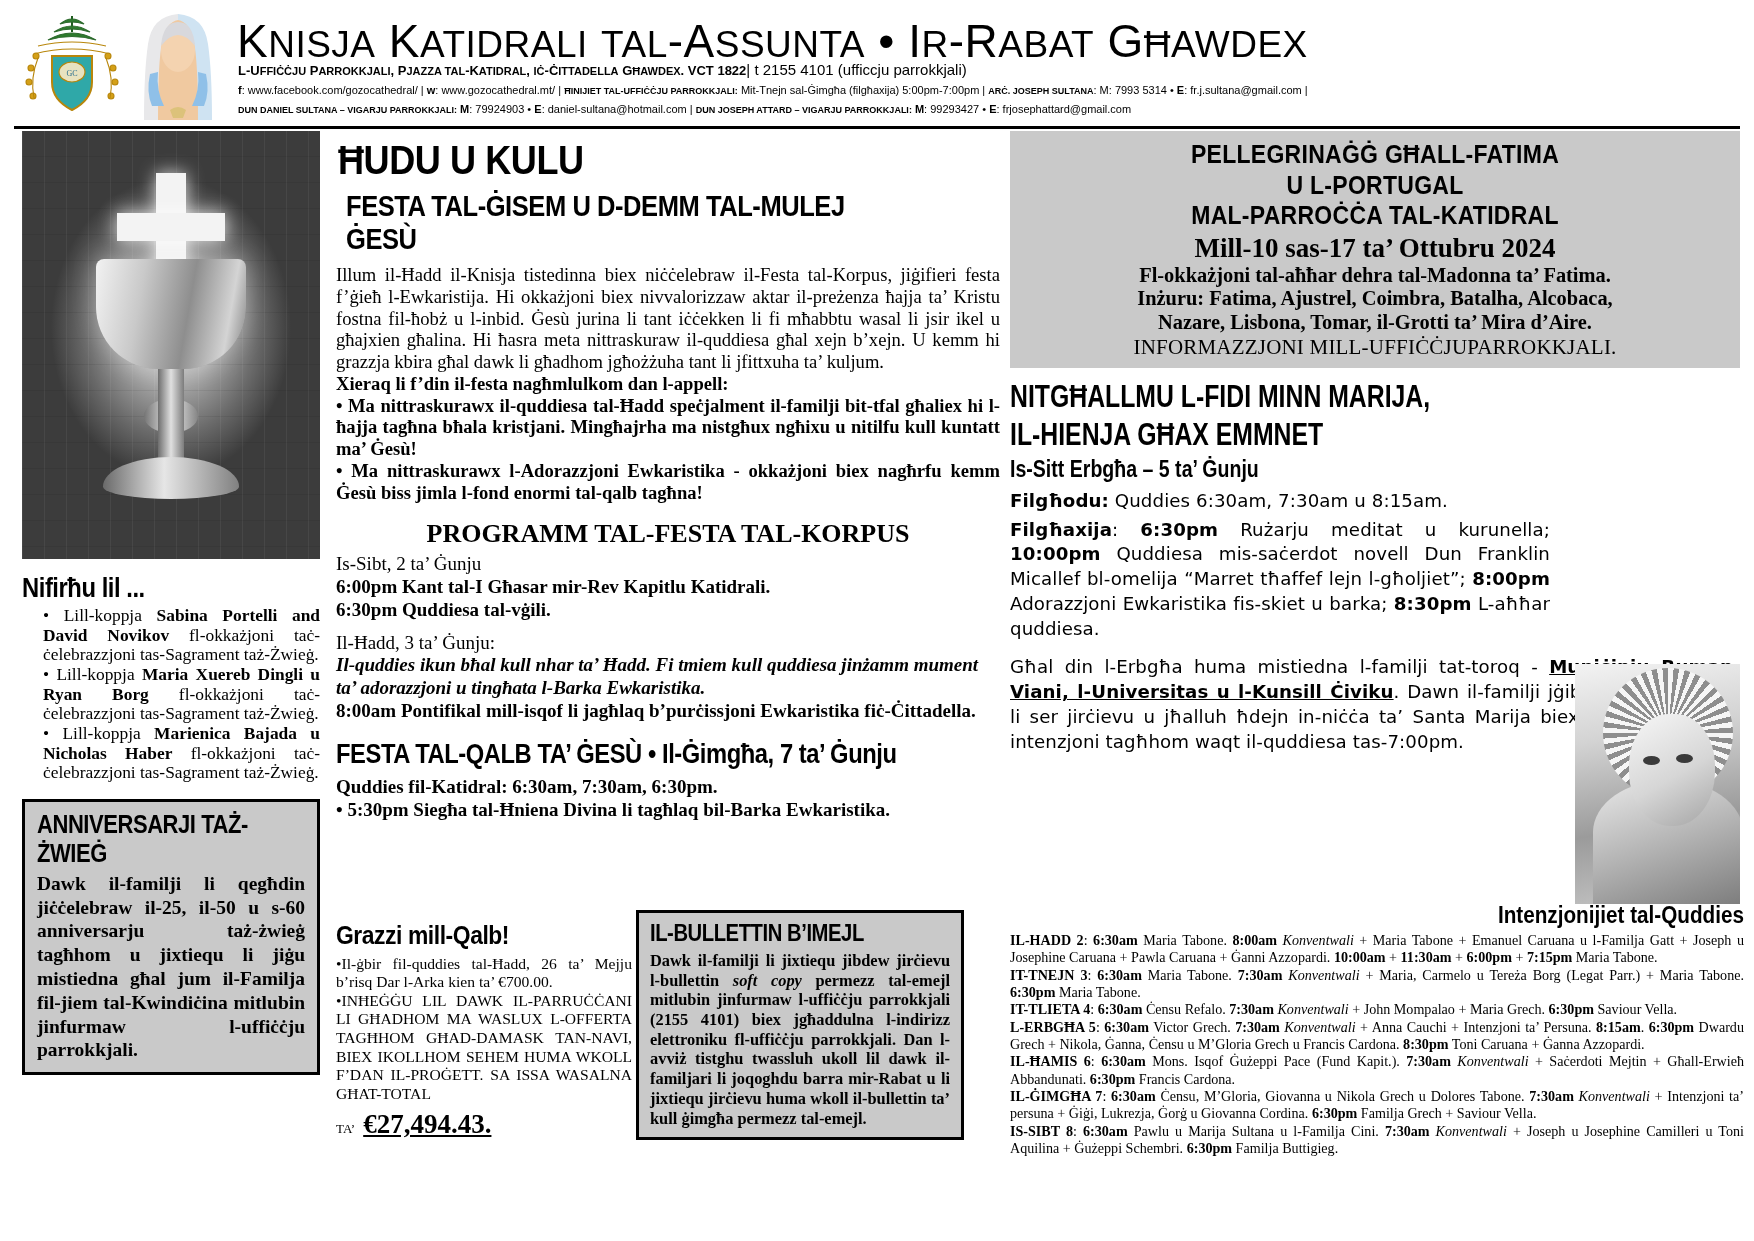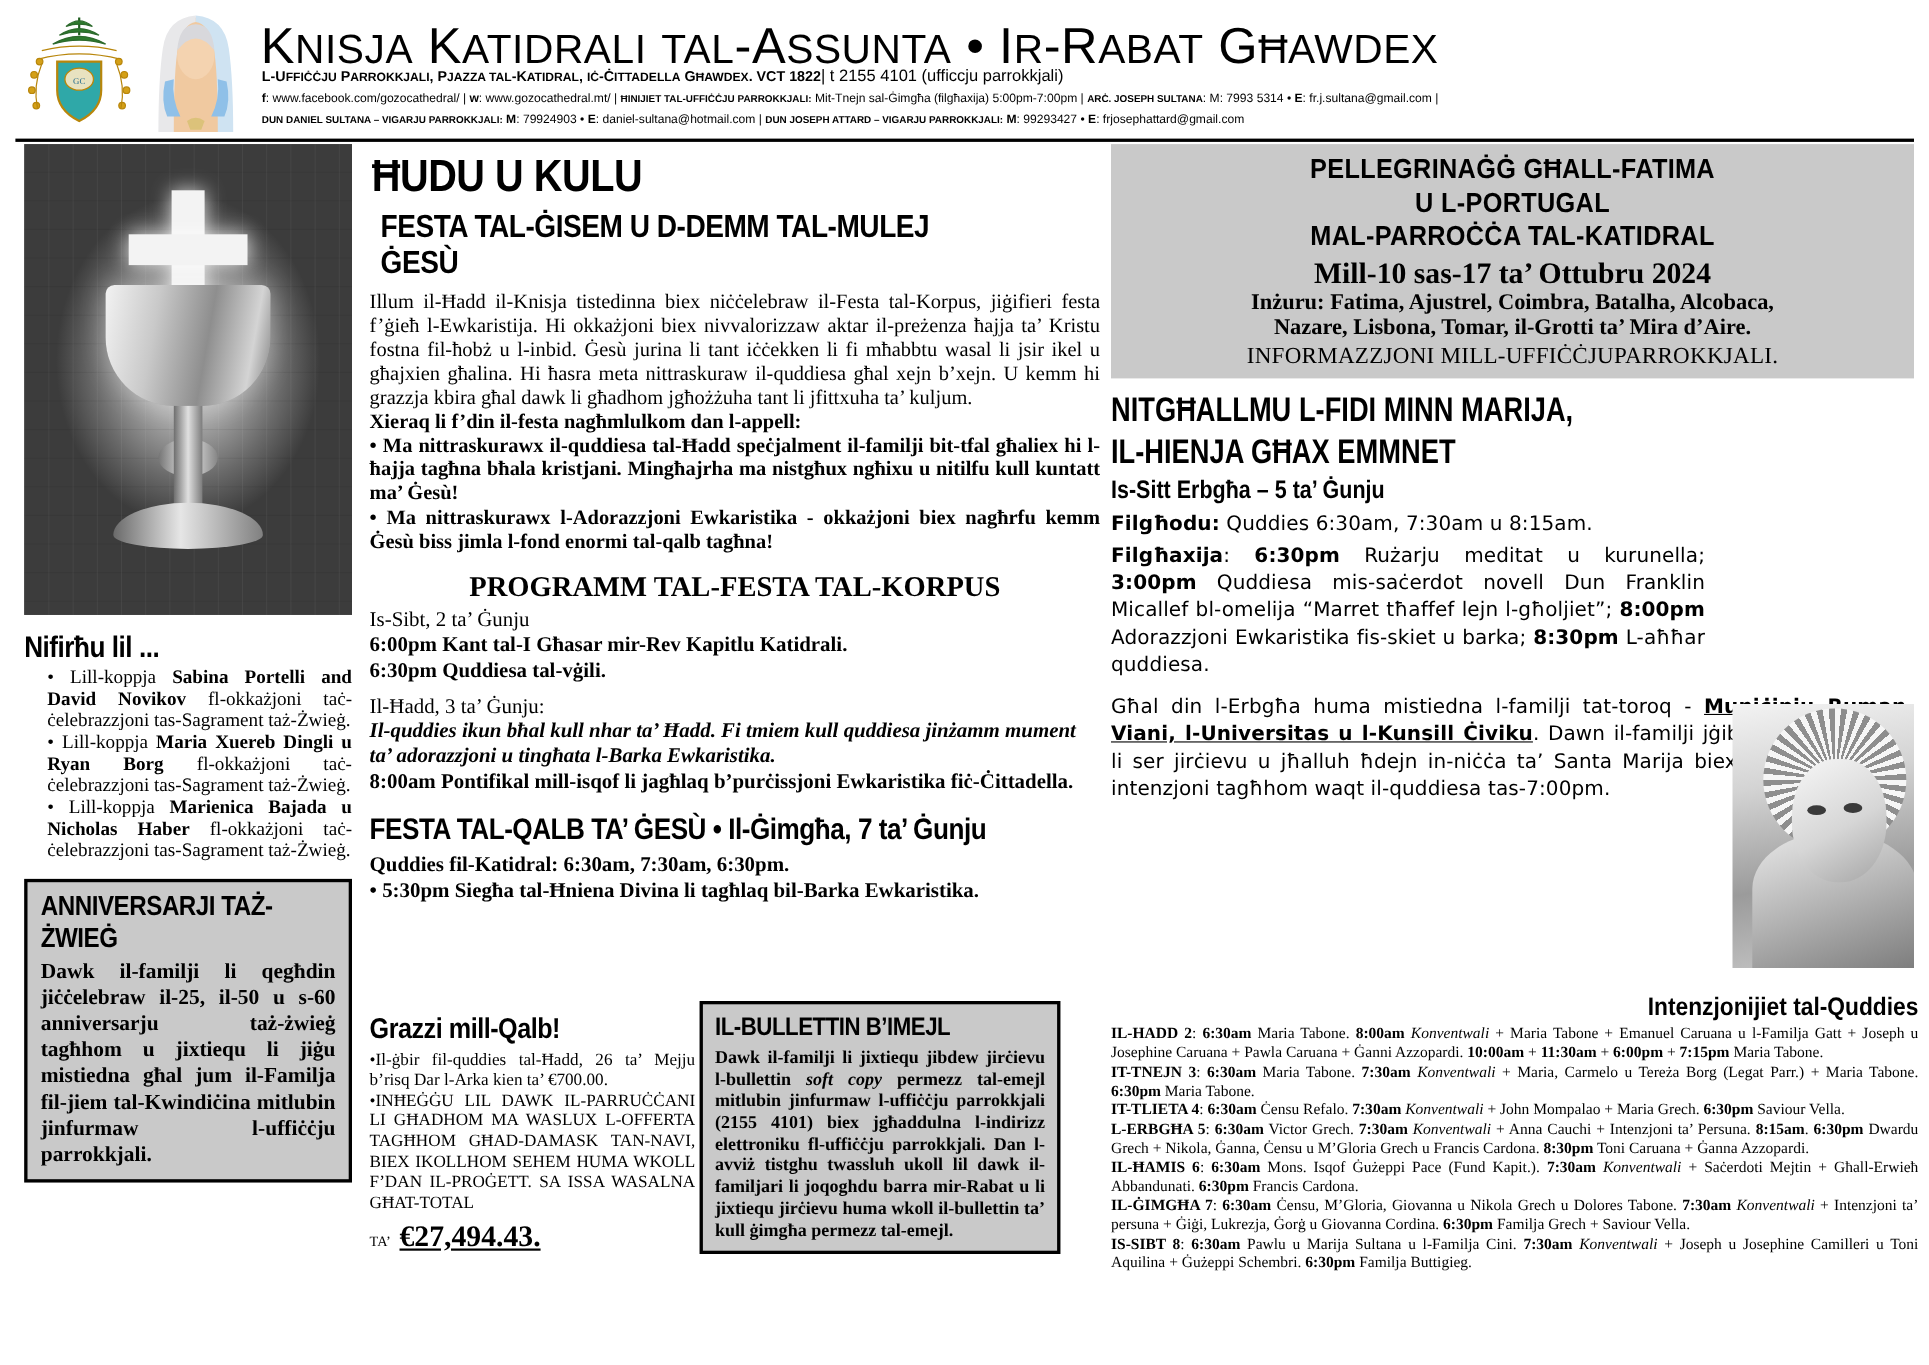--- a/index.html
+++ b/index.html
@@ -380,40 +380,41 @@
       </div>
     </div>
   </div>
 
   <div class="col-right">
     <div class="box-gray pelleg-box" style="border:none;">
       <div class="pelleg-h">PELLEGRINAĠĠ GĦALL-FATIMA</div>
       <div class="pelleg-h">U L-PORTUGAL</div>
       <div class="pelleg-h">MAL-PARROĊĊA TAL-KATIDRAL</div>
       <div class="pelleg-date">Mill-10 sas-17 ta’ Ottubru 2024</div>
+      <div class="pelleg-sub">Fl-okkażjoni tal-aħħar dehra tal-Madonna ta’ Fatima.</div>
       <div class="pelleg-sub">Inżuru: Fatima, Ajustrel, Coimbra, Batalha, Alcobaca,</div>
       <div class="pelleg-sub">Nazare, Lisbona, Tomar, il-Grotti ta’ Mira d’Aire.</div>
       <div class="pelleg-info">INFORMAZZJONI MILL-UFFIĊĊJUPARROKKJALI.</div>
     </div>
 
     <div style="position:relative; margin-top:10px;">
       <div class="madonna-photo">
         <div class="mp-rays"></div>
         <div class="mp-veil"></div>
         <div class="mp-face"></div>
         <div class="mp-eye l"></div>
         <div class="mp-eye r"></div>
       </div>
 
       <div class="nit-h">NITGĦALLMU L-FIDI MINN MARIJA,</div>
       <div class="nit-h">IL-HIENJA GĦAX EMMNET</div>
       <div class="nit-sub">Is-Sitt Erbgħa – 5 ta’ Ġunju</div>
 
       <div class="futura" style="width:540px; margin-top:6px;"><b>Filgħodu:</b> Quddies 6:30am, 7:30am u 8:15am.</div>
-      <div class="futura" style="width:540px; margin-top:4px;"><b>Filgħaxija</b>: <b>6:30pm</b> Rużarju meditat u kurunella; <b>3:00pm</b> Quddiesa mis-saċerdot novell Dun Franklin Micallef bl-omelija “Marret tħaffef lejn l-għoljiet”; <b>8:00pm</b> Adorazzjoni Ewkaristika fis-skiet u barka; <b>8:30pm</b> L-aħħar quddiesa.</div>
+      <div class="futura" style="width:540px; margin-top:4px;"><b>Filgħaxija</b>: <b>6:30pm</b> Rużarju meditat u kurunella; <b>10:00pm</b> Quddiesa mis-saċerdot novell Dun Franklin Micallef bl-omelija “Marret tħaffef lejn l-għoljiet”; <b>8:00pm</b> Adorazzjoni Ewkaristika fis-skiet u barka; <b>8:30pm</b> L-aħħar quddiesa.</div>
       <div class="futura" style="width:730px; margin-top:14px;">Għal din l-Erbgħa huma mistiedna l-familji tat-toroq - <b><u>Muniċipju Ruman, Viani, l-Universitas u l-Kunsill Ċiviku</u></b>. Dawn il-familji jġibu l-biljett-stedina li ser jirċievu u jħalluh ħdejn in-niċċa ta’ Santa Marija biex isir talb skont l-intenzjoni tagħhom waqt il-quddiesa tas-7:00pm.</div>
     </div>
   </div>
 
   <div class="intenz">
     <div class="intenz-title">Intenzjonijiet tal-Quddies</div>
     <div class="intenz-body">
       <p><b>IL-HADD 2</b>: <b>6:30am</b> Maria Tabone. <b>8:00am</b> <i>Konventwali</i>  + Maria Tabone + Emanuel Caruana u l-Familja Gatt + Joseph u Josephine Caruana + Pawla Caruana + Ġanni Azzopardi. <b>10:00am</b> + <b>11:30am</b>  + <b>6:00pm</b> + <b>7:15pm</b> Maria Tabone.</p>
       <p><b>IT-TNEJN 3</b>: <b>6:30am</b> Maria Tabone. <b>7:30am</b> <i>Konventwali</i> + Maria, Carmelo u Tereża Borg (Legat Parr.) + Maria Tabone. <b>6:30pm</b> Maria Tabone.</p>
       <p><b>IT-TLIETA 4</b>: <b>6:30am</b> Ċensu Refalo. <b>7:30am</b> <i>Konventwali</i> + John Mompalao + Maria Grech.  <b>6:30pm</b> Saviour Vella.</p>

